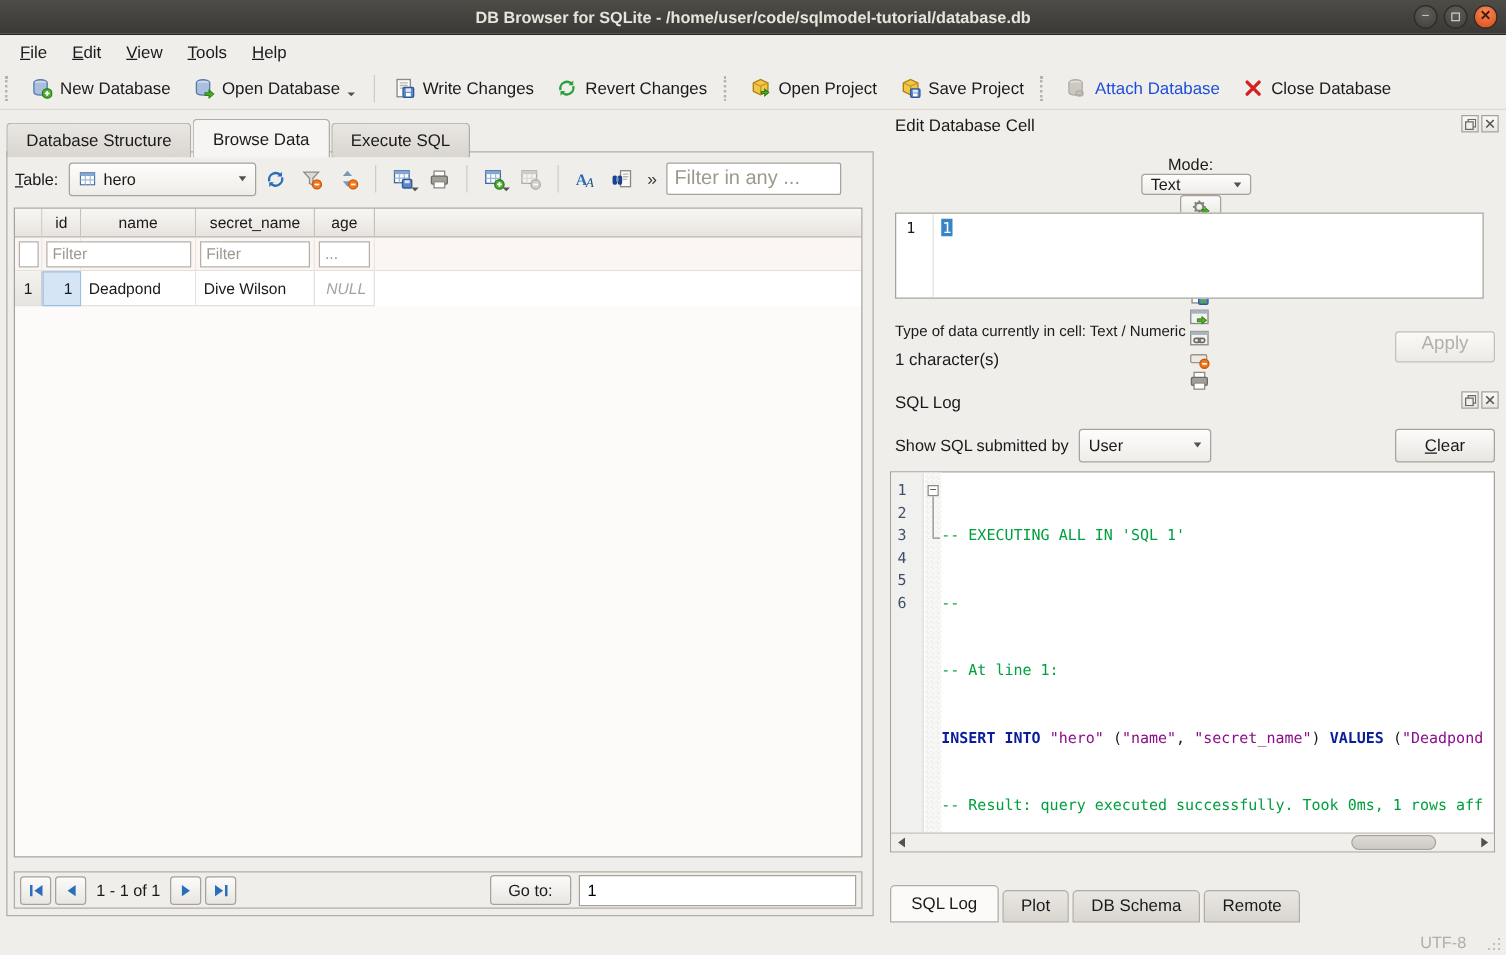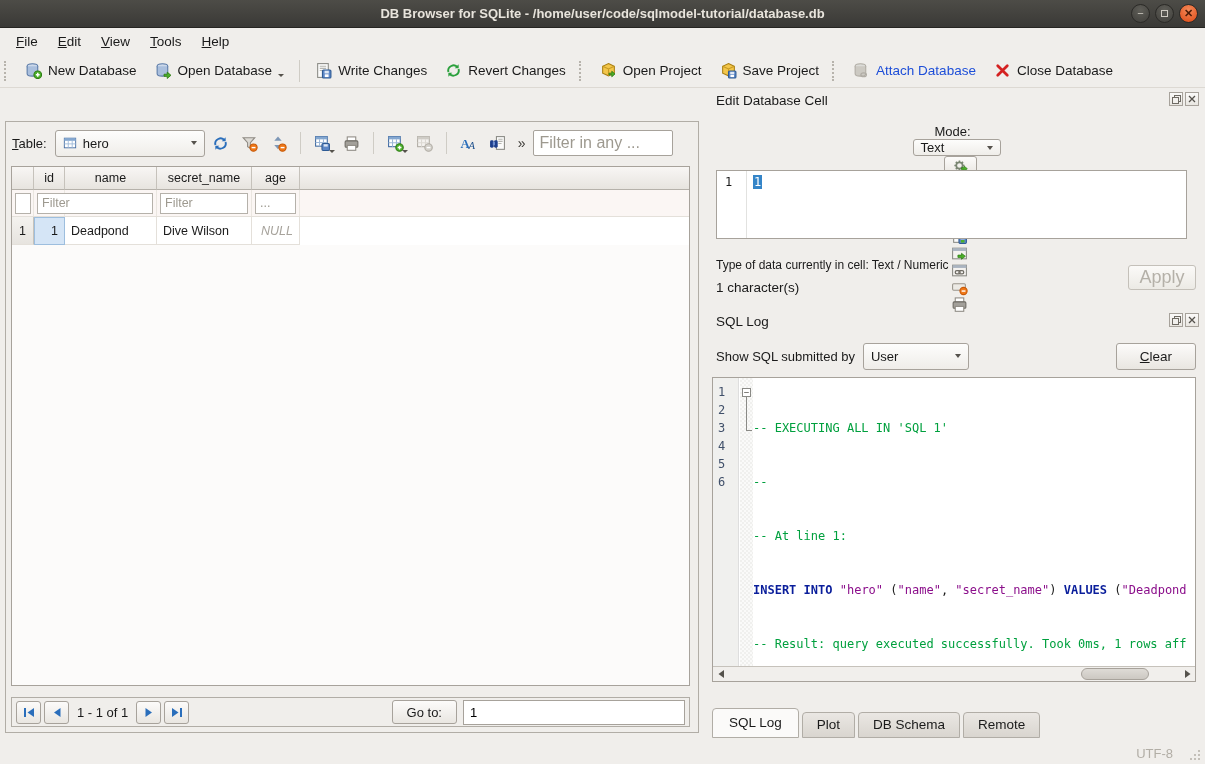--- a/index.html
+++ b/index.html
@@ -95,23 +95,23 @@
   .tool-btn { width:33px; height:27px; border:1px solid #a7a29b; border-radius:3px;
     background:linear-gradient(#fcfbfa,#e9e6e1); display:flex; align-items:center; justify-content:center; }
   .icon-btn.pressed { border:1px solid #a7a29b; border-radius:3px; background:#e5e2dd; }
   .cell-editor { position:absolute; top:82px; left:10px; right:18px; height:69px;
     border:1px solid #a7a29b; background:#fff; font-family:"DejaVu Sans Mono", monospace; font-size:12px; }
   .cell-gutter { position:absolute; left:0; top:0; bottom:0; width:30px; border-right:1px solid #e2e2e0; padding:4px 0 0 8px; }
   .cell-content { position:absolute; left:36px; top:4px; }
   .sel-text { background:#3585c8; color:#fff; padding:0 1px; }
   .info-1 { position:absolute; top:170px; left:10px; font-size:12px; }
   .info-2 { position:absolute; top:192px; left:10px; font-size:13.5px; }
-  .apply-btn { position:absolute; top:177px; right:9px; width:68px; height:25px;
+  .apply-btn { position:absolute; top:177px; right:9px; width:80px; height:25px;
     border:1px solid #c4c0b9; border-radius:3px; background:linear-gradient(#fbfaf8,#eceae5);
-    color:#b4b0a8; display:flex; align-items:center; justify-content:center; font-size:18px; }
+    color:#b4b0a8; display:flex; justify-content:center; font-size:15px; }
   .show-row { position:absolute; top:254px; left:10px; right:9px; height:28px; display:flex; align-items:center; }
   .clear-btn { height:27px; width:80px; border:1px solid #a7a29b; border-radius:3px; margin-left:auto;
     background:linear-gradient(#fcfbfa,#e9e6e1); display:flex; align-items:center; justify-content:center; font-size:13.5px; }
   
   .log-editor { position:absolute; top:289px; left:6px; right:9px; height:305px;
     border:1px solid #a7a29b; background:#fff; font-family:"DejaVu Sans Mono", monospace; font-size:12px; }
   .log-gutter { position:absolute; left:0; top:0; bottom:15px; width:26px; background:#f0f0ee;
     border-right:1px solid #dedede; padding:5px 0 0 5px; color:#40506a; line-height:18px; }
   .fold-margin { position:absolute; left:27px; top:0; bottom:15px; width:13px;
     background: repeating-conic-gradient(#f0f0ee 0% 25%, #fafaf9 0% 50%) 0 0 / 4px 4px; }
@@ -253,20 +253,25 @@
 
   <div class="tb-btn">
     <svg class="ic" viewBox="0 0 16 16">
         <path d="M3.5 3.5l9 9M12.5 3.5l-9 9" stroke="#d42121" stroke-width="2.6" stroke-linecap="round"></path>
       </svg>
     <span>Close Database</span>
   </div>
 </div>
 
 <div class="left-panel">
+  <div class="tabs">
+    <div class="tab">Database Structure</div>
+    <div class="tab active">Browse Data</div>
+    <div class="tab">Execute SQL</div>
+  </div>
 
   <div class="content-frame">
 
     <div class="table-toolbar">
       <span class="fl" style="margin-right:6px">Table:</span>
       <div class="combo" style="width:150px">
         <svg class="ic" style="width:14px;height:14px" viewBox="0 0 16 16">
             <rect x="1.5" y="2.5" width="13" height="11" fill="#fff" stroke="#3f69a0"></rect>
             <rect x="1.5" y="2.5" width="13" height="3" fill="#84a7d0"></rect>
             <path d="M6 5.5v8M10.5 5.5v8M1.5 9h13" stroke="#9db8d8"></path>

